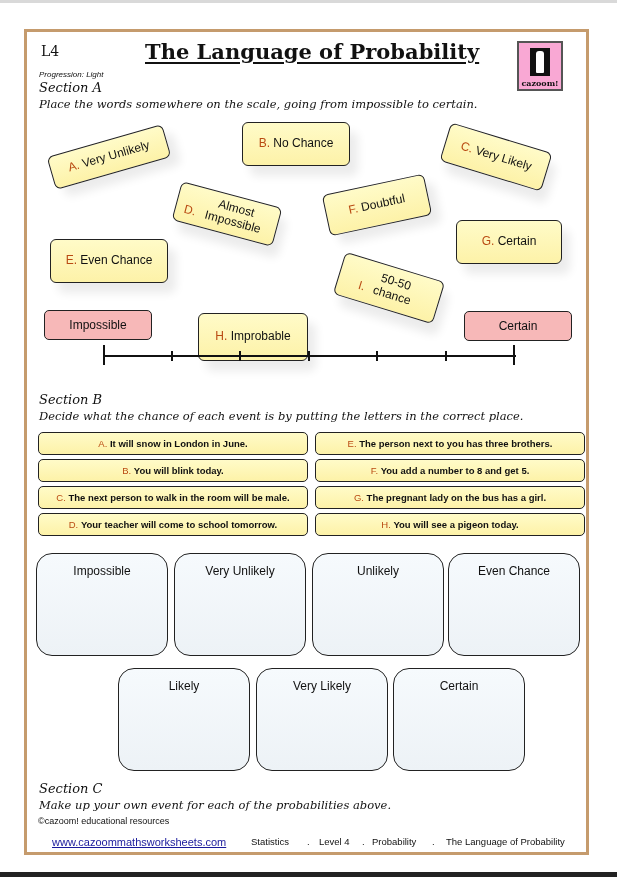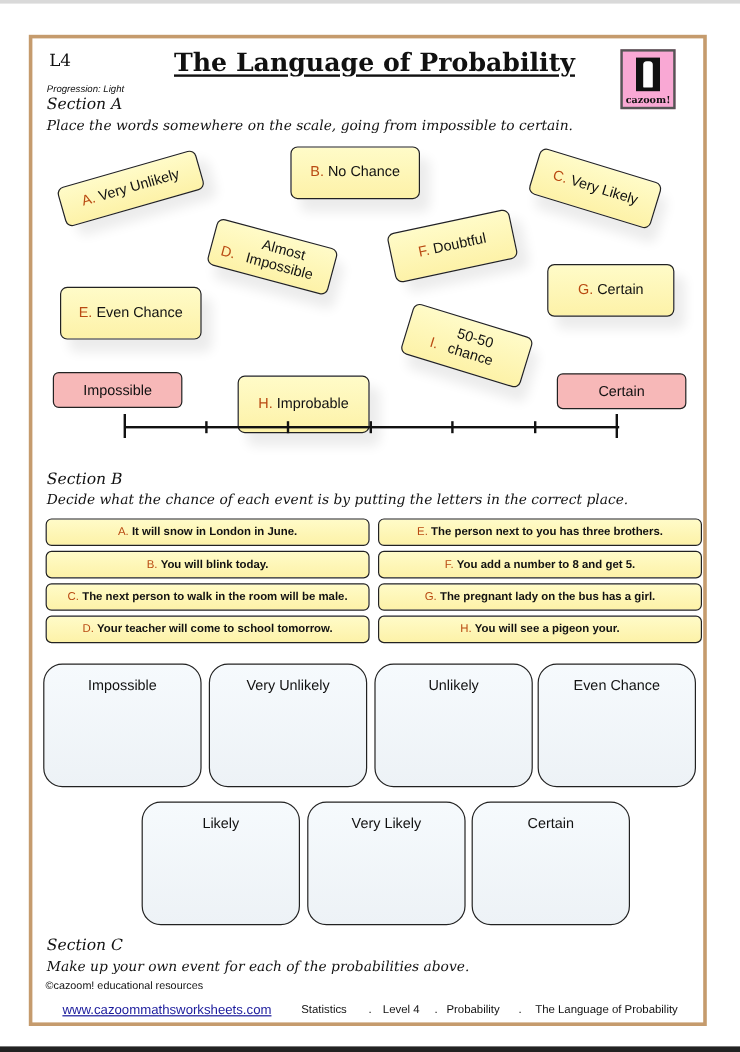--- a/index.html
+++ b/index.html
@@ -91,21 +91,21 @@
   <div class="abs sec-h" style="left:12px;top:360px;">Section B</div>
   <div class="abs sec-p" style="left:12px;top:377px;">Decide what the chance of each event is by putting the letters in the correct place.</div>
 
   <div class="ev" style="left:11px;top:400px;width:270px;"><span class="ltr">A.</span>&nbsp;<span>It will snow in London in June.</span></div>
   <div class="ev" style="left:11px;top:427px;width:270px;"><span class="ltr">B.</span>&nbsp;<span>You will blink today.</span></div>
   <div class="ev" style="left:11px;top:454px;width:270px;"><span class="ltr">C.</span>&nbsp;<span>The next person to walk in the room will be male.</span></div>
   <div class="ev" style="left:11px;top:481px;width:270px;"><span class="ltr">D.</span>&nbsp;<span>Your teacher will come to school tomorrow.</span></div>
   <div class="ev" style="left:288px;top:400px;width:270px;"><span class="ltr">E.</span>&nbsp;<span>The person next to you has three brothers.</span></div>
   <div class="ev" style="left:288px;top:427px;width:270px;"><span class="ltr">F.</span>&nbsp;<span>You add a number to 8 and get 5.</span></div>
   <div class="ev" style="left:288px;top:454px;width:270px;"><span class="ltr">G.</span>&nbsp;<span>The pregnant lady on the bus has a girl.</span></div>
-  <div class="ev" style="left:288px;top:481px;width:270px;"><span class="ltr">H.</span>&nbsp;<span>You will see a pigeon your.</span></div>
+  <div class="ev" style="left:288px;top:481px;width:270px;"><span class="ltr">H.</span>&nbsp;<span>You will see a pigeon today.</span></div>
 
   <div class="box" style="left:9px;top:521px;">Impossible</div>
   <div class="box" style="left:147px;top:521px;">Very Unlikely</div>
   <div class="box" style="left:285px;top:521px;">Unlikely</div>
   <div class="box" style="left:421px;top:521px;">Even Chance</div>
   <div class="box" style="left:91px;top:636px;">Likely</div>
   <div class="box" style="left:229px;top:636px;">Very Likely</div>
   <div class="box" style="left:366px;top:636px;">Certain</div>
 
   <div class="abs sec-h" style="left:12px;top:749px;">Section C</div>

